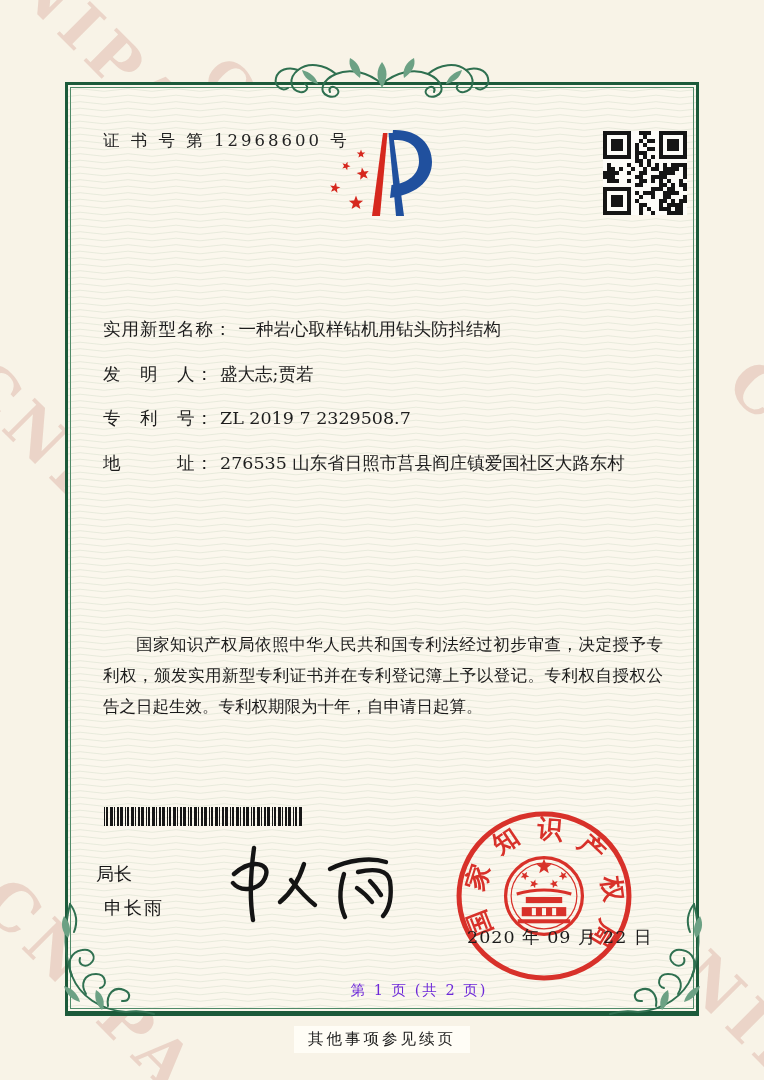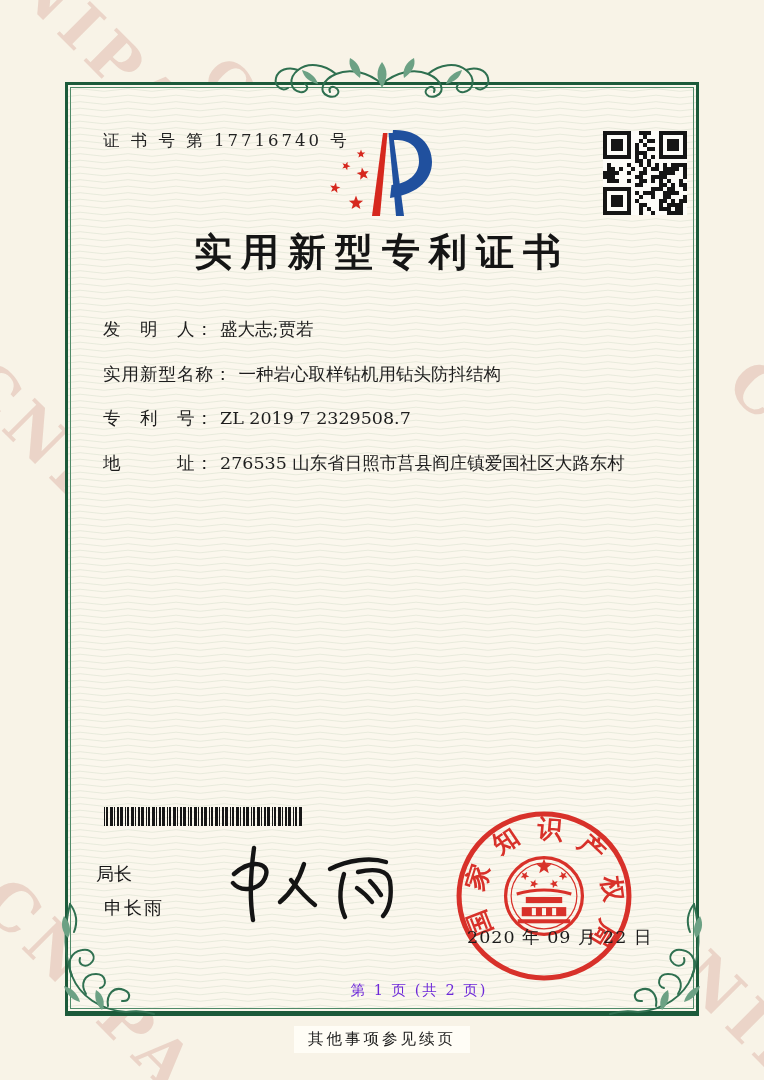--- a/index.html
+++ b/index.html
@@ -316,21 +316,21 @@
       <path d="M70,114 C82,112 92,114 98,116"></path>
       <path d="M14,6 C20,14 22,24 18,34"></path>
     </g>
     <g fill="#6ca184">
       <path d="M12,40 C6,34 4,26 8,18 C14,24 16,33 12,40 Z"></path>
       <path d="M24,104 C16,102 10,96 8,88 C16,90 22,96 24,104 Z"></path>
       <path d="M46,112 C40,106 38,100 40,92 C47,96 50,105 46,112 Z"></path>
     </g>
   </svg>
 
-  <div class="cert-number">证 书 号 第 17716740 号</div>
+  <div class="cert-number">证 书 号 第 12968600 号</div>
 
   <svg class="logo" id="logo-svg" viewBox="0 0 130 110">
     <path d="M65,19 L69.5,19 L62,102 L54,102 Z" fill="#d6281e"></path>
     <path d="M70.5,19 L75,19 L86,102 L78,102 Z" fill="#20509e"></path>
     <path d="M75,16 C100,15 114,30 114,48 C114,69 95,81 72,84 L73.5,71 C91,69 101,60 101,47 C101,30 88,25 74,26 Z" fill="#20509e"></path>
     <g id="logo-stars" fill="#d6281e">
         <polygon points="43.0,35.5 44.1,38.5 47.3,38.6 44.8,40.6 45.6,43.6 43.0,41.9 40.4,43.6 41.2,40.6 38.7,38.6 41.9,38.5" stroke="none"></polygon>
         <polygon points="29.5,47.8 29.6,50.9 32.5,52.2 29.5,53.2 29.2,56.3 27.4,53.8 24.3,54.5 26.1,51.9 24.5,49.2 27.5,50.2" stroke="none"></polygon>
         <polygon points="43.9,53.6 46.2,57.5 50.7,56.9 47.7,60.4 49.7,64.5 45.5,62.7 42.2,65.8 42.6,61.3 38.6,59.1 43.0,58.1" stroke="none"></polygon>
         <polygon points="18.0,68.6 18.7,72.4 22.4,73.2 19.0,75.1 19.4,78.9 16.6,76.3 13.0,77.8 14.7,74.3 12.1,71.4 16.0,71.9" stroke="none"></polygon>
@@ -476,45 +476,45 @@
       <rect x="72" y="76" width="4" height="4" fill="#151515"></rect>
       <rect x="76" y="76" width="4" height="4" fill="#151515"></rect>
       <rect x="36" y="80" width="4" height="4" fill="#151515"></rect>
       <rect x="48" y="80" width="4" height="4" fill="#151515"></rect>
       <rect x="64" y="80" width="4" height="4" fill="#151515"></rect>
       <rect x="68" y="80" width="4" height="4" fill="#151515"></rect>
       <rect x="72" y="80" width="4" height="4" fill="#151515"></rect>
       <rect x="76" y="80" width="4" height="4" fill="#151515"></rect>
     </svg>
 
-  <div class="title">实用新型专利证书</div>
 
   <div class="fields" id="fields">
+
+      <div class="field-row">
+        <span class="lbl">实用新型名称：</span><span class="val">一种岩心取样钻机用钻头防抖结构</span>
+      </div>
 
       <div class="field-row">
         <span class="lbl">发　明　人：</span><span class="val">盛大志;贾若</span>
-      </div>
-
-      <div class="field-row">
-        <span class="lbl">实用新型名称：</span><span class="val">一种岩心取样钻机用钻头防抖结构</span>
       </div>
 
       <div class="field-row">
         <span class="lbl">专　利　号：</span><span class="val">ZL 2019 7 2329508.7</span>
       </div>
 
 
 
       <div class="field-row">
         <span class="lbl">地　　　址：</span><span class="val">276535 山东省日照市莒县阎庄镇爱国社区大路东村</span>
       </div>
     </div>
 
 
   <div class="body-text">
+    <p>国家知识产权局依照中华人民共和国专利法经过初步审查，决定授予专利权，颁发实用新型专利证书并在专利登记簿上予以登记。专利权自授权公告之日起生效。专利权期限为十年，自申请日起算。</p>
   </div>
 
   <div class="barcode" id="barcode">
       <div class="bar" style="width: 1px;"></div>
       <div class="gap" style="width: 1px;"></div>
       <div class="bar" style="width: 2px;"></div>
       <div class="gap" style="width: 2px;"></div>
       <div class="bar" style="width: 3px;"></div>
       <div class="gap" style="width: 1px;"></div>
       <div class="bar" style="width: 1px;"></div>

